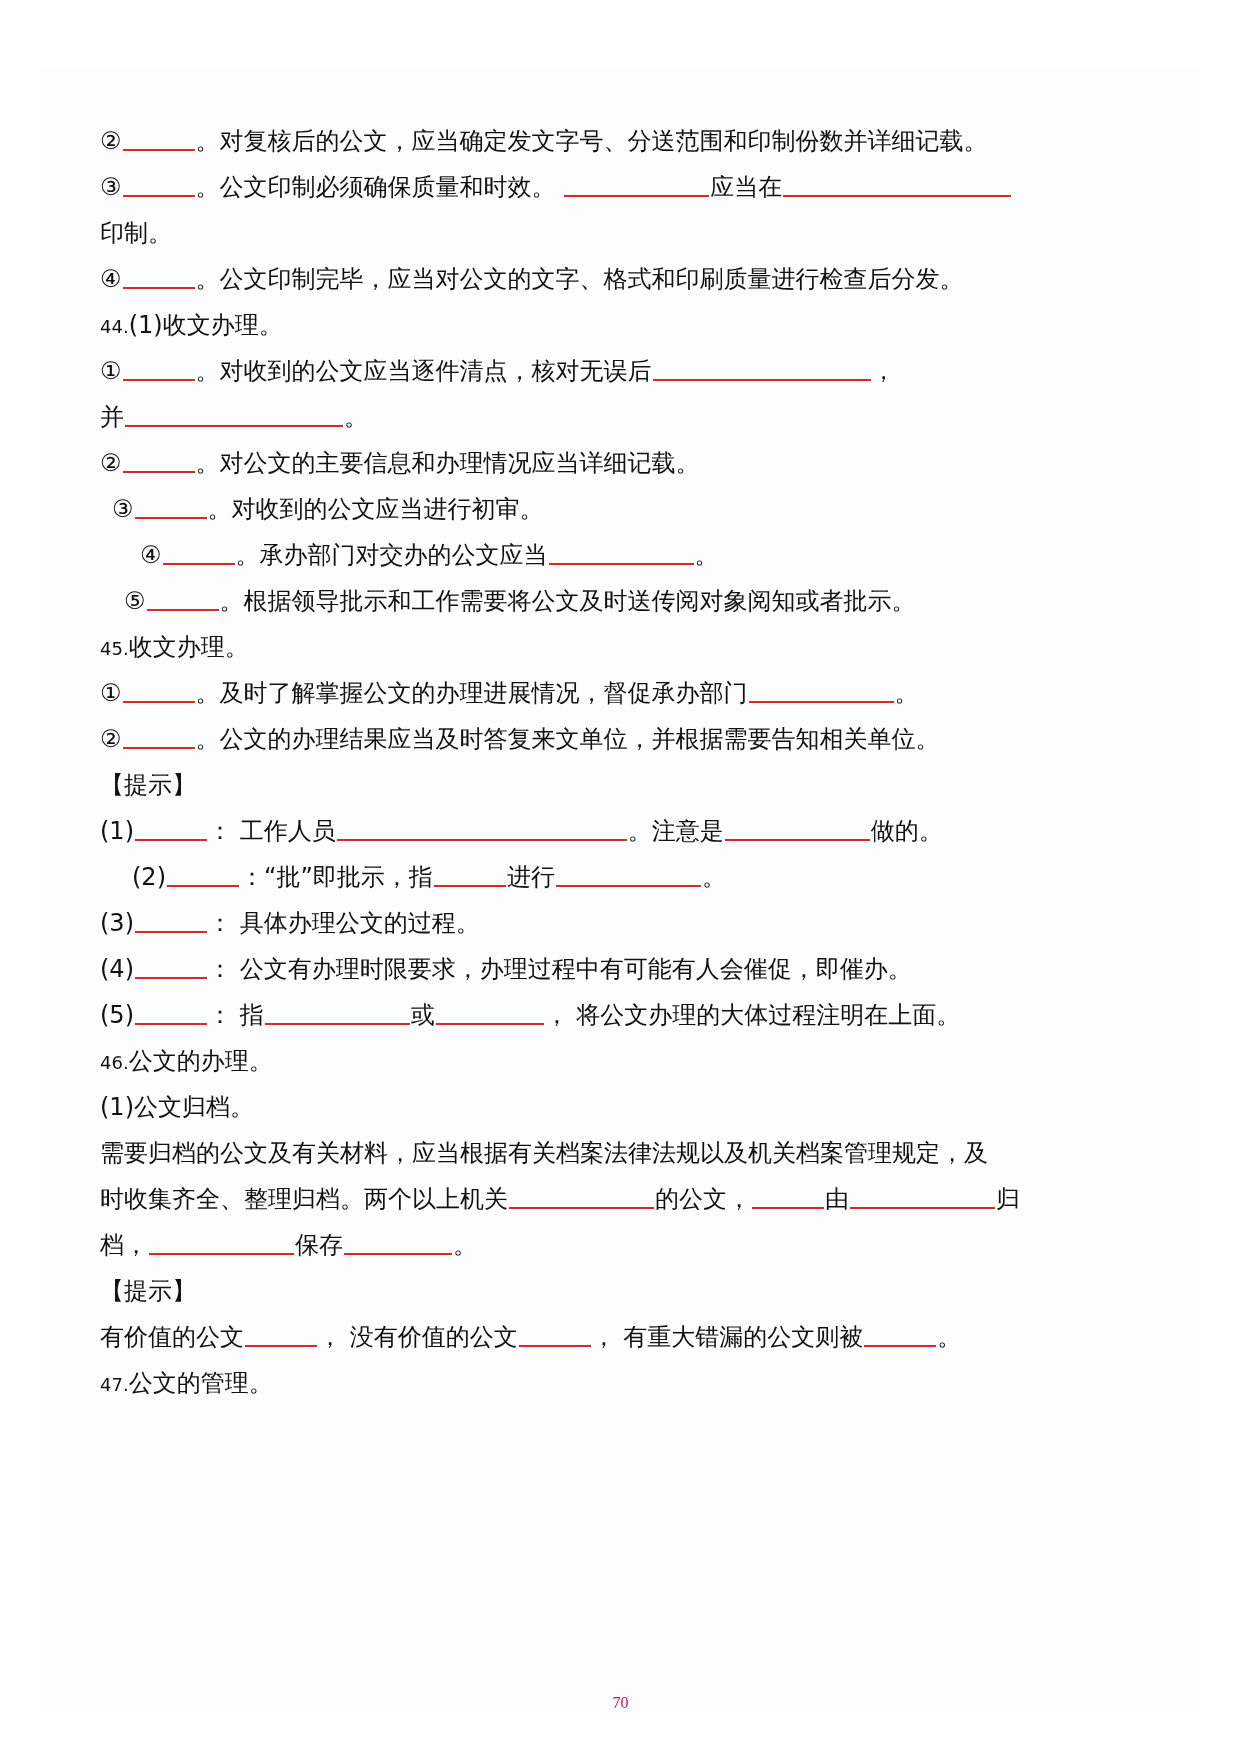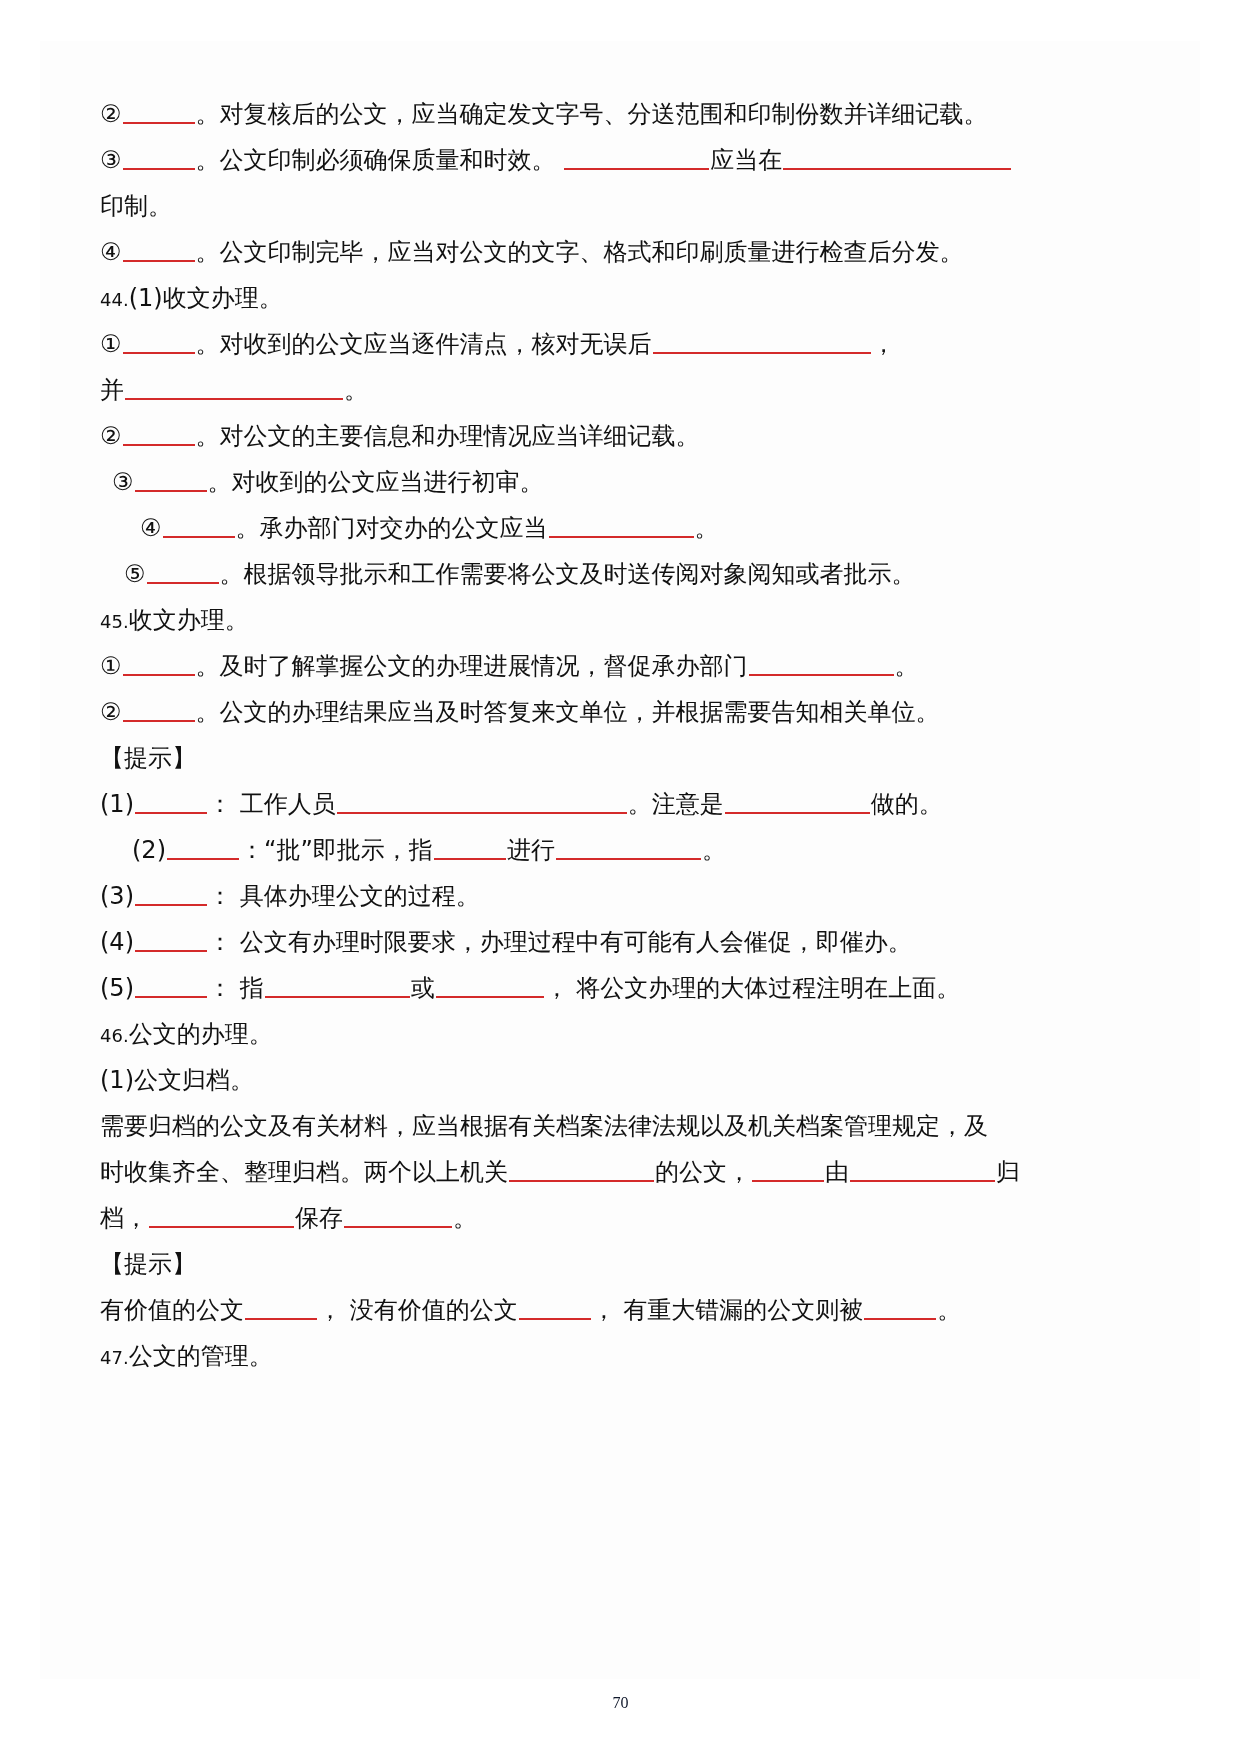--- a/index.html
+++ b/index.html
@@ -1,54 +1,54 @@
 <!DOCTYPE html>
 <html><head>
 <meta charset="utf-8">
 <style>
   html, body { margin:0; padding:0; background:#ffffff; }
   body { width:1241px; height:1754px; position:relative; overflow:hidden; }
   .page {
-    position:absolute; left:40px; top:41px; width:1160px; height:1638px;
+    position:absolute; left:40px; top:68px; width:1160px; height:1638px;
     background:#fdfdfd;
   }
   .content { position:absolute; left:60px; top:0; width:1080px; }
   .line {
     position:absolute; left:0; height:46px; white-space:nowrap;
     font-family:"DejaVu Sans", "Liberation Sans", sans-serif;
     font-size:24px; color:#111; line-height:46px;
   }
   .blank {
     display:inline-block; height:0; border-bottom:2px solid #d42a2a;
     vertical-align:baseline; margin:0 1px; position:relative; top:2px;
   }
   .num { font-size:18px; }
   .page-number {
     position:absolute; left:0; width:1241px; top:1694px; text-align:center;
-    font-family:"Liberation Serif", "DejaVu Serif", serif; font-size:16px; color:#0f172a;
+    font-family:"Liberation Serif", "DejaVu Serif", serif; font-size:16px; color:#be185d;
   }
 </style>
 </head>
 <body>
 
 <div class="page">
   <div class="content" id="content">
       <div class="line" style="top: 50px;"><span>②</span><span class="blank" style="width: 72px; border-bottom-color: rgb(212, 42, 42);"></span><span>。对复核后的公文，应当确定发文字号、分送范围和印制份数并详细记载。</span></div>
       <div class="line" style="top: 96px;"><span>③</span><span class="blank" style="width: 72px; border-bottom-color: rgb(212, 42, 42);"></span><span>。公文印制必须确保质量和时效。 </span><span class="blank" style="width: 145px; border-bottom-color: rgb(212, 42, 42);"></span><span>应当在</span><span class="blank" style="width: 228px; border-bottom-color: rgb(212, 42, 42);"></span></div>
       <div class="line" style="top: 142px;"><span>印制。</span></div>
       <div class="line" style="top: 188px;"><span>④</span><span class="blank" style="width: 72px; border-bottom-color: rgb(212, 42, 42);"></span><span>。公文印制完毕，应当对公文的文字、格式和印刷质量进行检查后分发。</span></div>
       <div class="line" style="top: 234px;"><span class="num">44.</span><span>(1)收文办理。</span></div>
       <div class="line" style="top: 280px;"><span>①</span><span class="blank" style="width: 72px; border-bottom-color: rgb(212, 42, 42);"></span><span>。对收到的公文应当逐件清点，核对无误后</span><span class="blank" style="width: 218px; border-bottom-color: rgb(212, 42, 42);"></span><span>，</span></div>
       <div class="line" style="top: 326px;"><span>并</span><span class="blank" style="width: 218px; border-bottom-color: rgb(212, 42, 42);"></span><span>。</span></div>
       <div class="line" style="top: 372px;"><span>②</span><span class="blank" style="width: 72px; border-bottom-color: rgb(212, 42, 42);"></span><span>。对公文的主要信息和办理情况应当详细记载。</span></div>
       <div class="line" style="top: 418px; margin-left: 12px;"><span>③</span><span class="blank" style="width: 72px; border-bottom-color: rgb(212, 42, 42);"></span><span>。对收到的公文应当进行初审。</span></div>
       <div class="line" style="top: 464px; margin-left: 40px;"><span>④</span><span class="blank" style="width: 72px; border-bottom-color: rgb(212, 42, 42);"></span><span>。承办部门对交办的公文应当</span><span class="blank" style="width: 145px; border-bottom-color: rgb(212, 42, 42);"></span><span>。</span></div>
       <div class="line" style="top: 510px; margin-left: 24px;"><span>⑤</span><span class="blank" style="width: 72px; border-bottom-color: rgb(212, 42, 42);"></span><span>。根据领导批示和工作需要将公文及时送传阅对象阅知或者批示。</span></div>
       <div class="line" style="top: 556px;"><span class="num">45.</span><span>收文办理。</span></div>
-      <div class="line" style="top: 602px; font-family: Liberation Serif, serif;"><span>①</span><span class="blank" style="width: 72px; border-bottom-color: rgb(212, 42, 42);"></span><span>。及时了解掌握公文的办理进展情况，督促承办部门</span><span class="blank" style="width: 145px; border-bottom-color: rgb(212, 42, 42);"></span><span>。</span></div>
+      <div class="line" style="top: 602px;"><span>①</span><span class="blank" style="width: 72px; border-bottom-color: rgb(212, 42, 42);"></span><span>。及时了解掌握公文的办理进展情况，督促承办部门</span><span class="blank" style="width: 145px; border-bottom-color: rgb(212, 42, 42);"></span><span>。</span></div>
       <div class="line" style="top: 648px;"><span>②</span><span class="blank" style="width: 72px; border-bottom-color: rgb(212, 42, 42);"></span><span>。公文的办理结果应当及时答复来文单位，并根据需要告知相关单位。</span></div>
       <div class="line" style="top: 694px;"><span>【提示】</span></div>
       <div class="line" style="top: 740px;"><span>(1)</span><span class="blank" style="width: 72px; border-bottom-color: rgb(212, 42, 42);"></span><span>： 工作人员</span><span class="blank" style="width: 290px; border-bottom-color: rgb(212, 42, 42);"></span><span>。注意是</span><span class="blank" style="width: 145px; border-bottom-color: rgb(212, 42, 42);"></span><span>做的。</span></div>
       <div class="line" style="top: 786px; margin-left: 32px;"><span>(2)</span><span class="blank" style="width: 72px; border-bottom-color: rgb(212, 42, 42);"></span><span>：“批”即批示，指</span><span class="blank" style="width: 72px; border-bottom-color: rgb(212, 42, 42);"></span><span>进行</span><span class="blank" style="width: 145px; border-bottom-color: rgb(212, 42, 42);"></span><span>。</span></div>
       <div class="line" style="top: 832px;"><span>(3)</span><span class="blank" style="width: 72px; border-bottom-color: rgb(212, 42, 42);"></span><span>： 具体办理公文的过程。</span></div>
       <div class="line" style="top: 878px; text-align: right;"><span>(4)</span><span class="blank" style="width: 72px; border-bottom-color: rgb(212, 42, 42);"></span><span>： 公文有办理时限要求，办理过程中有可能有人会催促，即催办。</span></div>
       <div class="line" style="top: 924px;"><span>(5)</span><span class="blank" style="width: 72px; border-bottom-color: rgb(212, 42, 42);"></span><span>： 指</span><span class="blank" style="width: 145px; border-bottom-color: rgb(212, 42, 42);"></span><span>或</span><span class="blank" style="width: 108px; border-bottom-color: rgb(212, 42, 42);"></span><span>， 将公文办理的大体过程注明在上面。</span></div>
       <div class="line" style="top: 970px; text-align: right;"><span class="num">46.</span><span>公文的办理。</span></div>
       <div class="line" style="top: 1016px;"><span>(1)公文归档。</span></div>
       <div class="line" style="top: 1062px;"><span>需要归档的公文及有关材料，应当根据有关档案法律法规以及机关档案管理规定，及</span></div>

